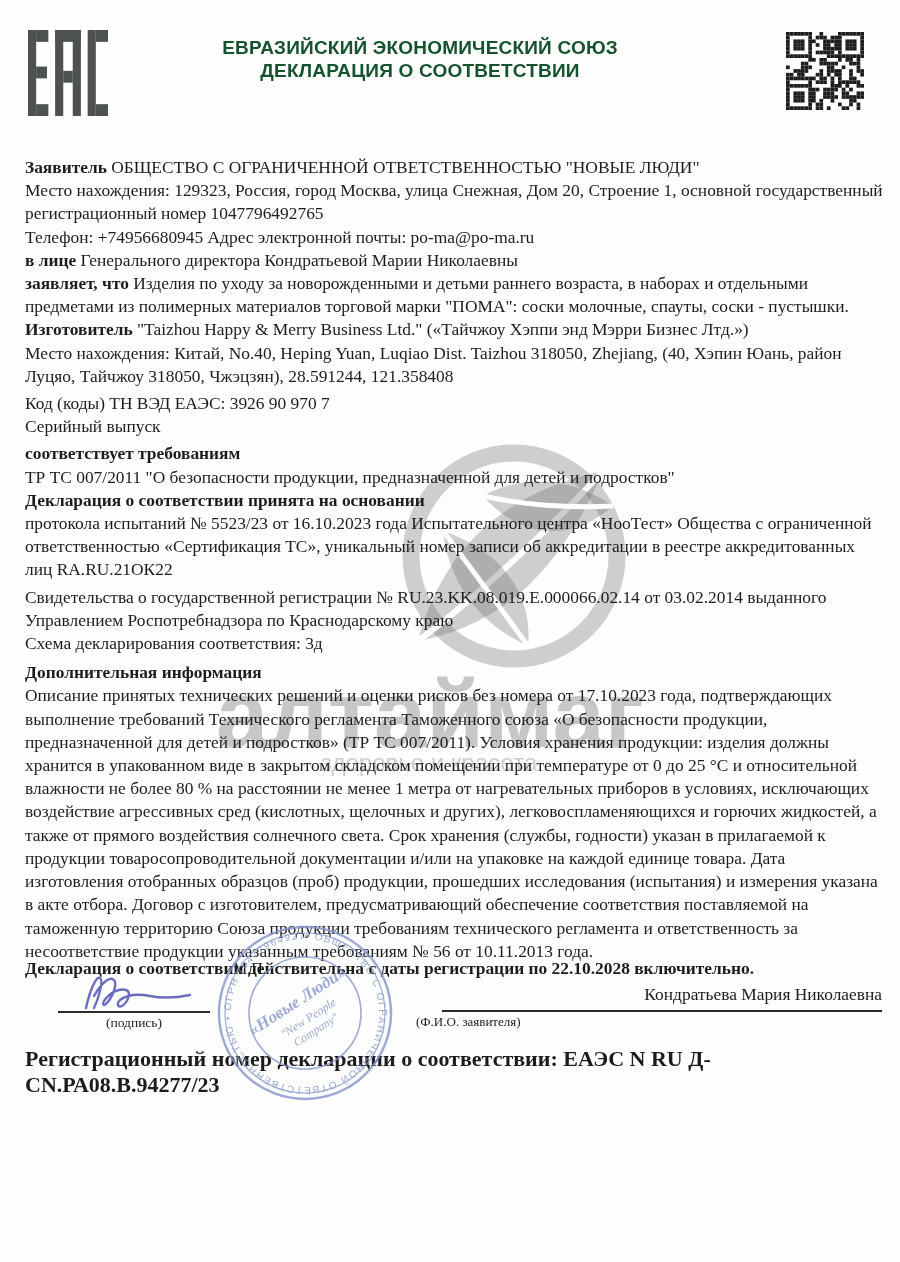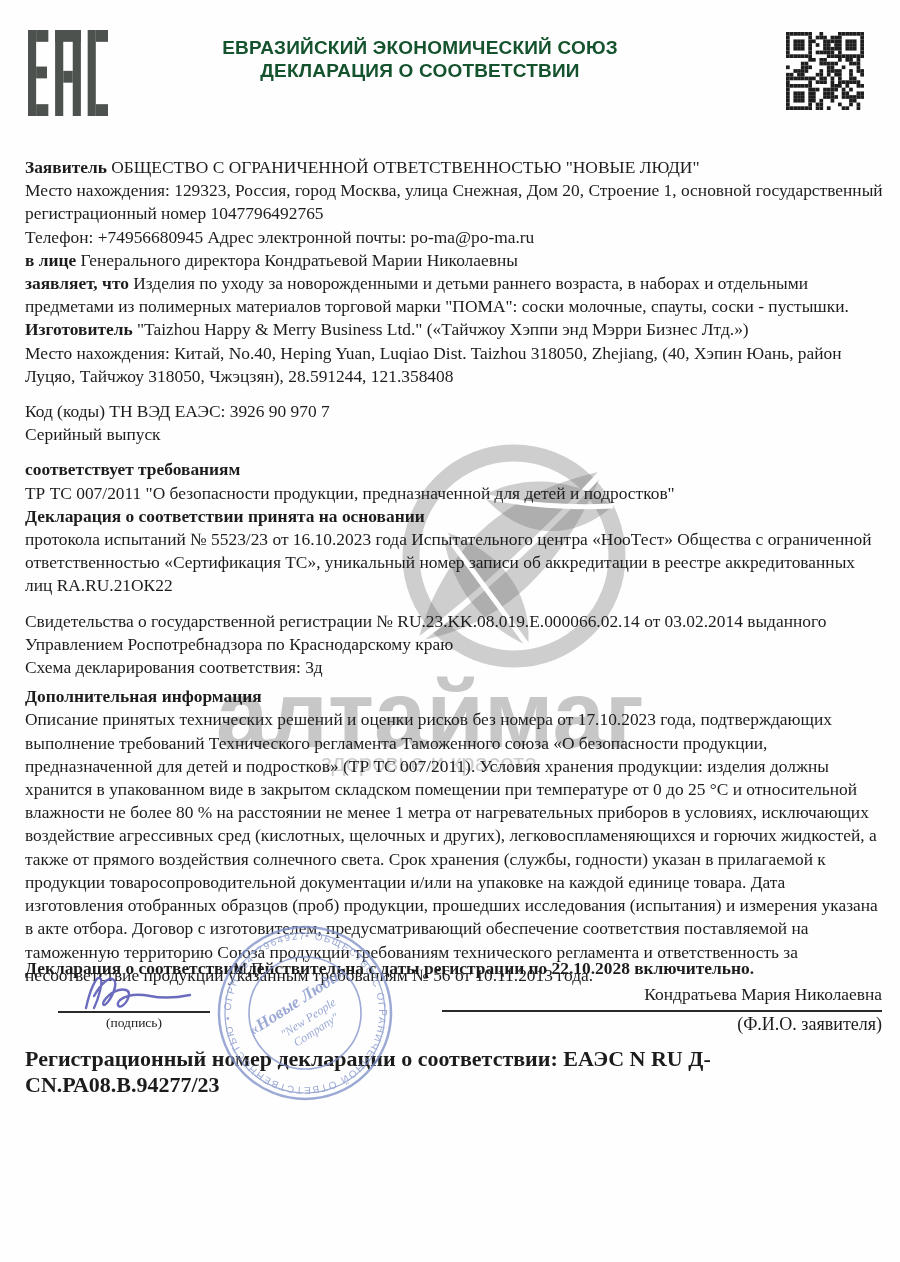--- a/index.html
+++ b/index.html
@@ -8,43 +8,43 @@
   
   .eac-logo{position:absolute;left:28px;top:30px;width:80px;height:86px;}
   .doc-title{position:absolute;left:140px;top:36px;width:560px;text-align:center;
              font-family:"Liberation Sans", sans-serif;font-weight:bold;
              font-size:19px;line-height:23px;color:#14532d;letter-spacing:.2px;}
   .qr{position:absolute;left:786px;top:32px;width:78px;height:78px;}
   
   .body-text{position:absolute;left:25px;top:156px;width:858px;z-index:2;
              font-size:17.4px;line-height:23.2px;}
   .body-text p{margin:0;}
-  .body-text .mt4{margin-top:12px;}
+  .body-text .mt4{margin-top:4px;}
   .body-text .mt6{margin-top:6px;}
   b{font-weight:bold;}
   
   .wm{position:absolute;z-index:1;pointer-events:none;}
   .wm-brand{left:216px;top:668px;font-family:"Liberation Sans", sans-serif;
             font-weight:bold;font-size:94px;line-height:1;color:rgba(125,125,125,.42);}
   .wm-tagline{left:312px;top:749px;font-family:"Liberation Sans", sans-serif;
               font-size:24px;color:rgba(145,145,145,.45);margin-left:9px;}
   .wm-logo{left:388px;top:436px;}
   
   .validity{position:absolute;left:25px;top:958px;width:858px;font-weight:bold;
             font-size:17.4px;z-index:2;}
   .sig-line{position:absolute;left:58px;top:1011px;width:152px;border-top:2px solid #2a2a2a;z-index:2;}
   .sig-caption{position:absolute;left:58px;top:1015px;width:152px;text-align:center;
                font-size:13.5px;z-index:2;}
   .signature-svg{position:absolute;left:80px;top:968px;z-index:2;}
   .mp{position:absolute;left:233px;top:960px;font-size:16px;z-index:2;}
   .fio-name{position:absolute;left:442px;top:984px;width:440px;text-align:right;
             font-size:17.4px;z-index:2;}
   .fio-line{position:absolute;left:442px;top:1010px;width:440px;border-top:2px solid #2a2a2a;z-index:2;}
-  .fio-caption{position:absolute;left:442px;top:1014px;width:440px;text-align:right;
-               font-size:18px;z-index:2;}
+  .fio-caption{position:absolute;left:416px;top:1014px;width:440px;text-align:left;
+               font-size:13px;z-index:2;}
   .reg-number{position:absolute;left:25px;top:1046px;width:858px;font-weight:bold;font-size:22px;z-index:2;}
   .reg-date{position:absolute;left:25px;top:1078px;width:858px;font-weight:bold;font-size:17.4px;z-index:2;}
   .stamp{position:absolute;left:214px;top:922px;width:182px;height:182px;z-index:3;opacity:.8;}
 </style>
 </head>
 <body>
 
 <div class="page">
 
   <svg class="eac-logo" viewBox="0 0 118 80" preserveAspectRatio="none">

